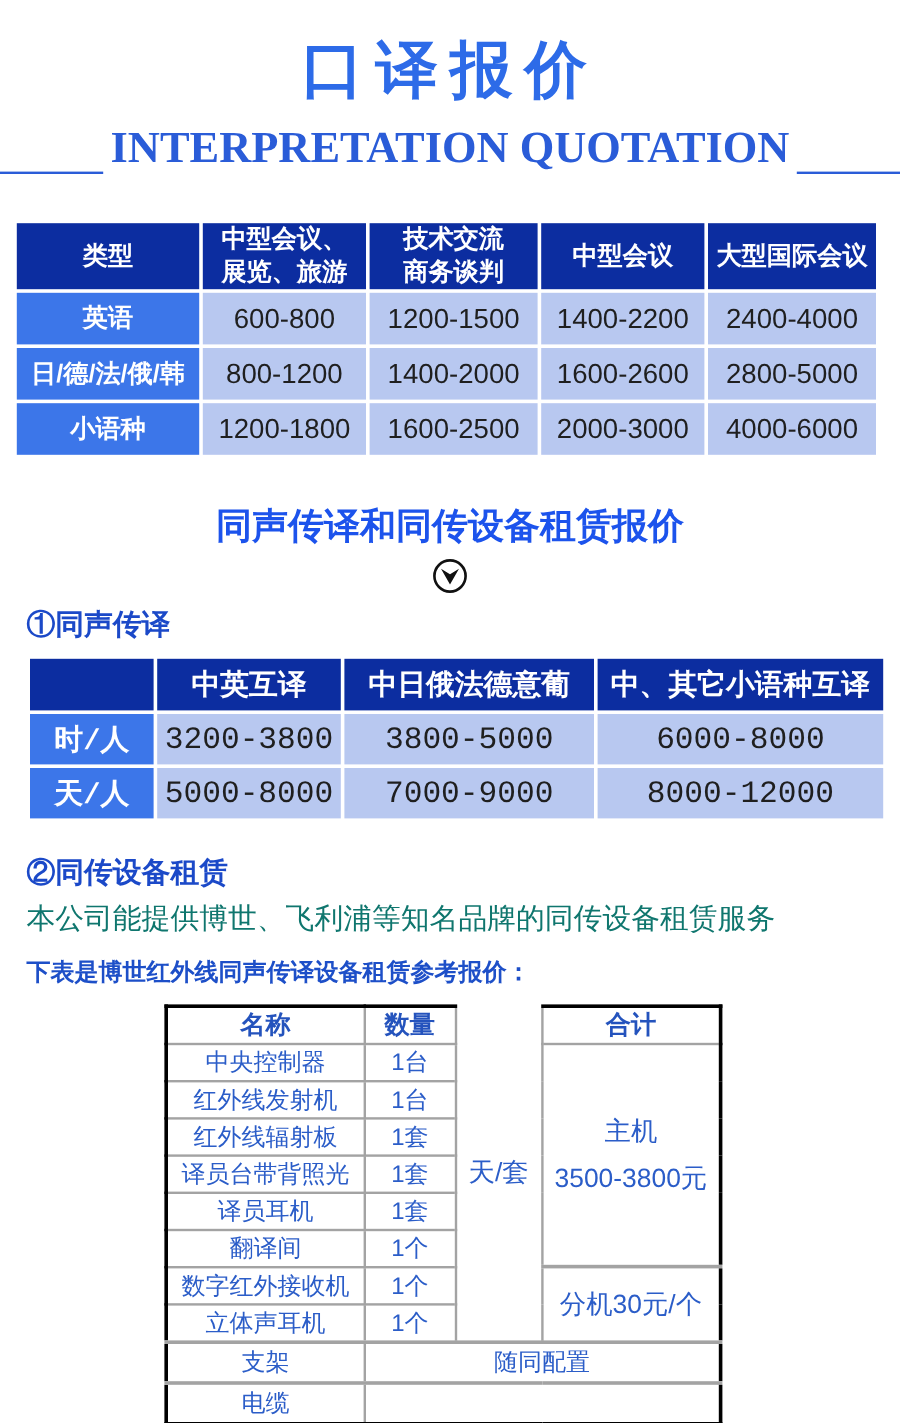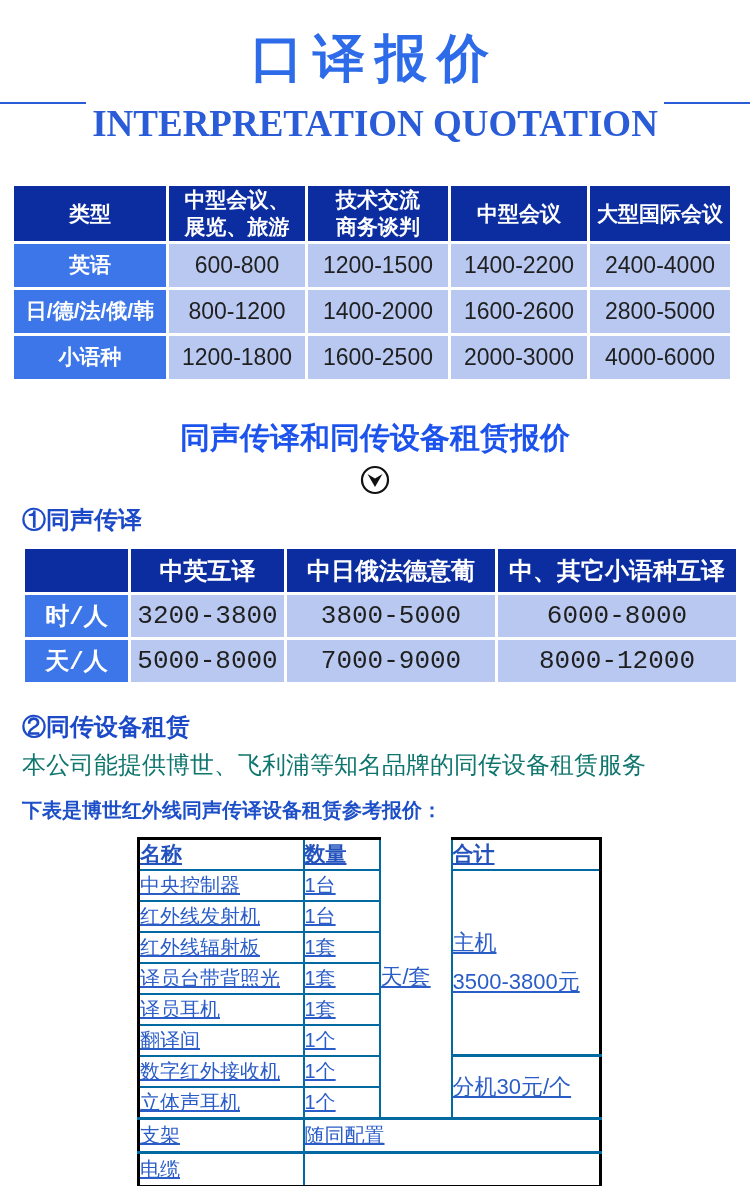--- a/index.html
+++ b/index.html
@@ -6,21 +6,21 @@
   body {
     width:750px; height:1186px; background:#ffffff;
     font-family:"Liberation Sans", sans-serif;
     overflow:hidden;
   }
   
   .page-title {
     margin:24px 0 0; text-align:center;
     font-size:52px; font-weight:bold; color:#2d6be8; letter-spacing:10px;
   }
-  .subtitle-row { display:flex; align-items:flex-start; margin-top:8px; }
+  .subtitle-row { display:flex; align-items:flex-end; margin-top:8px; }
   .subtitle-row .line { flex:1; height:2px; background:#2a5cd8; }
   .subtitle-text {
     font-family:"Liberation Serif", serif; font-weight:bold;
     font-size:37px; color:#2a5cd8; padding:0 6px; white-space:nowrap;
   }
   
   table.pt { border-collapse:separate; border-spacing:3px; table-layout:fixed; }
   .pt th, .pt td { text-align:center; vertical-align:middle; padding:0; }
   .hdr  { background:#0c2da0; color:#ffffff; font-weight:bold; white-space:pre-line; line-height:1.3; }
   .rowlab { background:#3c76e9; color:#ffffff; font-weight:bold; }
@@ -40,22 +40,22 @@
   .arrow-wrap { text-align:center; margin-top:5px; line-height:0; }
   .sub-label { font-size:24px; font-weight:bold; color:#1b49c8; margin:8px 0 0 22px; }
   .desc1 { font-size:24px; color:#0f766e; margin:14px 0 16px 22px; }
   .desc2 { font-size:20px; font-weight:bold; color:#1d4fc8; margin:7px 0 0 22px; }
   
   .t3 {
     border-collapse:collapse; table-layout:fixed;
     margin:13px 0 0 137px; border:3px solid #000;
   }
   .t3 th, .t3 td {
-    border:2px solid #0369a1; text-align:left; vertical-align:middle;
-    color:#2b5dc8; font-size:20px; padding:0; height:29px;text-decoration:underline;
+    border:2px solid #a3a3a3; text-align:center; vertical-align:middle;
+    color:#2b5dc8; font-size:20px; padding:0; height:29px;
   }
   .t3 th { font-weight:bold; font-size:21px; color:#2453bd; }
   .t3 .unit-cell { font-size:22px; border-top-style:hidden; }
   .t3 .total-main { font-size:22px; white-space:pre-line; line-height:1.8; }
   .t3 .total-ext { font-size:22px; border-top-width:3px; }
   .t3 tr.thickrow td { border-top-width:3px; height:31px; }
 </style>
 </head>
 <body>
 

